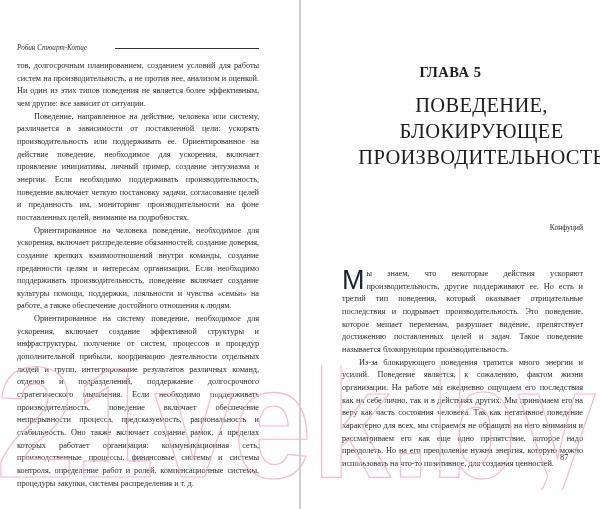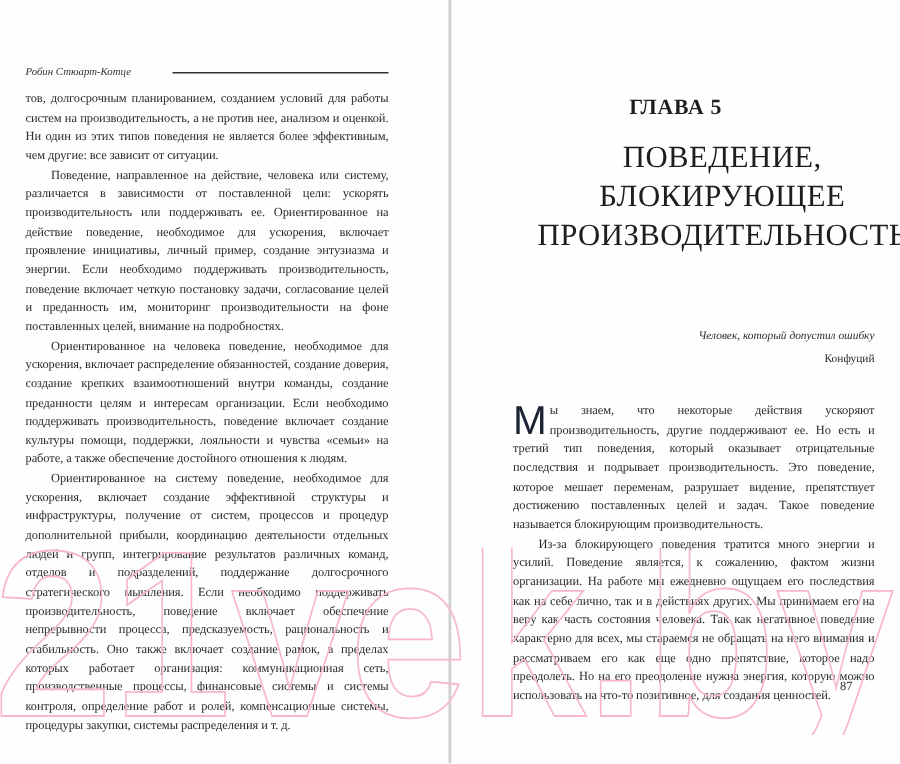--- a/index.html
+++ b/index.html
@@ -90,21 +90,20 @@
 
   <div class="chapter-label">ГЛАВА 5</div>
 
   <div class="chapter-title">
     <div>ПОВЕДЕНИЕ,</div>
     <div>БЛОКИРУЮЩЕЕ</div>
     <div>ПРОИЗВОДИТЕЛЬНОСТЬ</div>
   </div>
 
   <div class="epigraph">
-    <div class="quote">Человек, который допустил ошибку</div>
     <div class="attr">Конфуций</div>
   </div>
 
   <div class="text-block right-text">
     <p><span class="dropcap">М</span><span>ы знаем, что некоторые действия ускоряют производительность, другие поддерживают ее. Но есть и третий тип поведения, который оказывает отрицательные последствия и подрывает производительность. Это поведение, которое мешает переменам, разрушает видение, препятствует достижению поставленных целей и задач. Такое поведение называется блокирующим производительность.</span></p>
     <p class="indent">Из-за блокирующего поведения тратится много энергии и усилий. Поведение является, к сожалению, фактом жизни организации. На работе мы ежедневно ощущаем его последствия как на себе лично, так и в действиях других. Мы принимаем его на веру как часть состояния человека. Так как негативное поведение характерно для всех, мы стараемся не обращать на него внимания и рассматриваем его как еще одно препятствие, которое надо преодолеть. Но на его преодоление нужна энергия, которую можно использовать на что-то позитивное, для создания ценностей.</p>
   </div>
 
   <div class="page-number">87</div>
 

